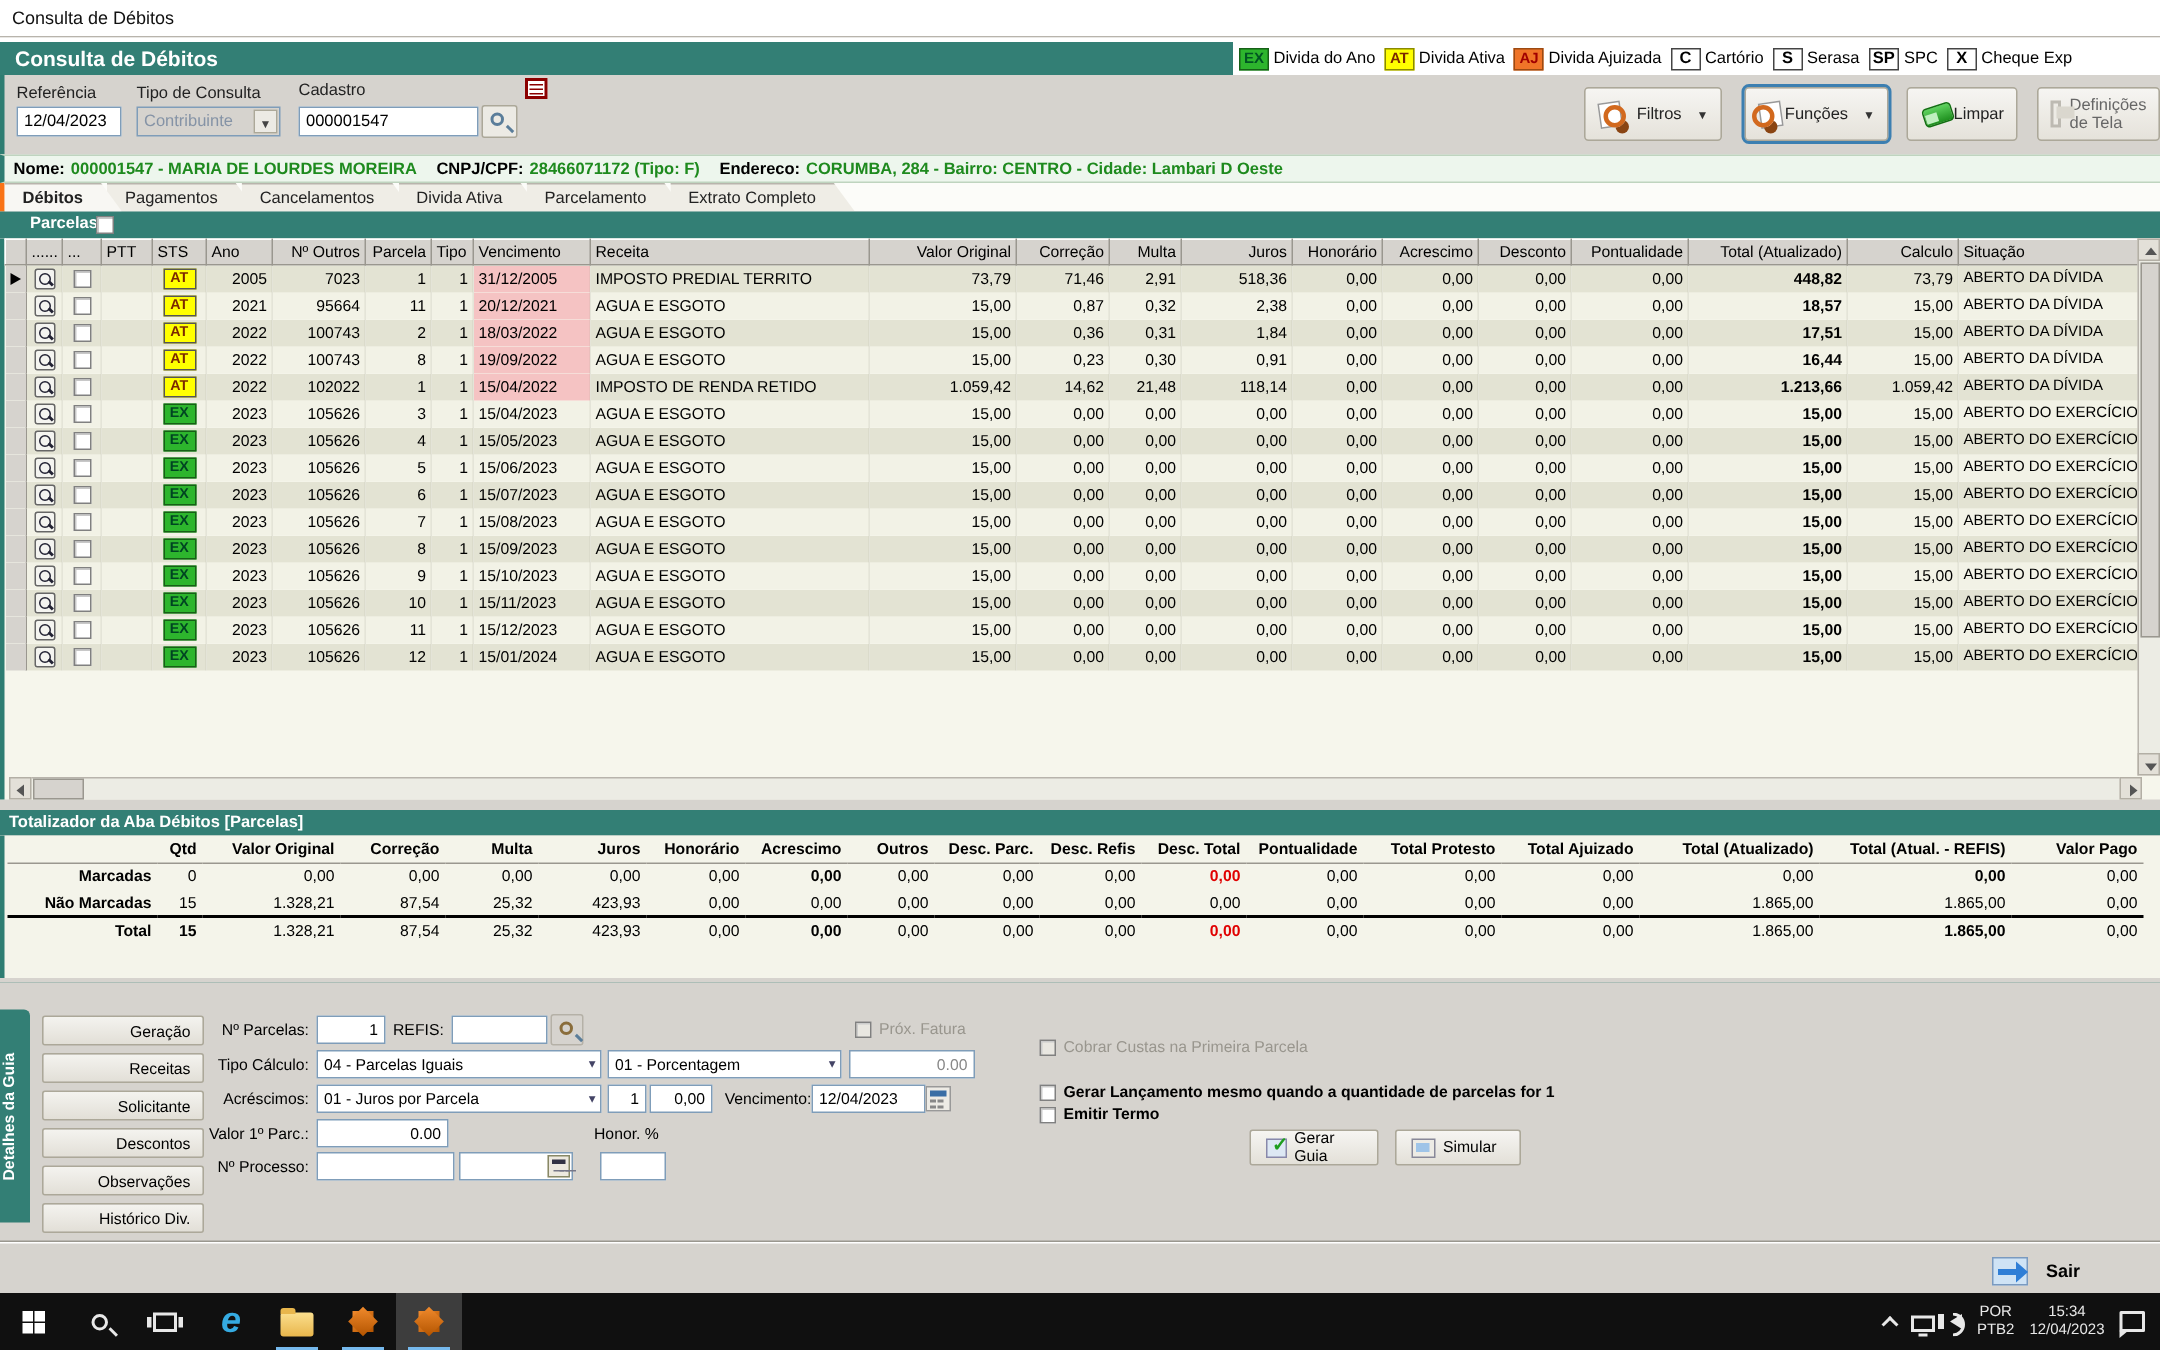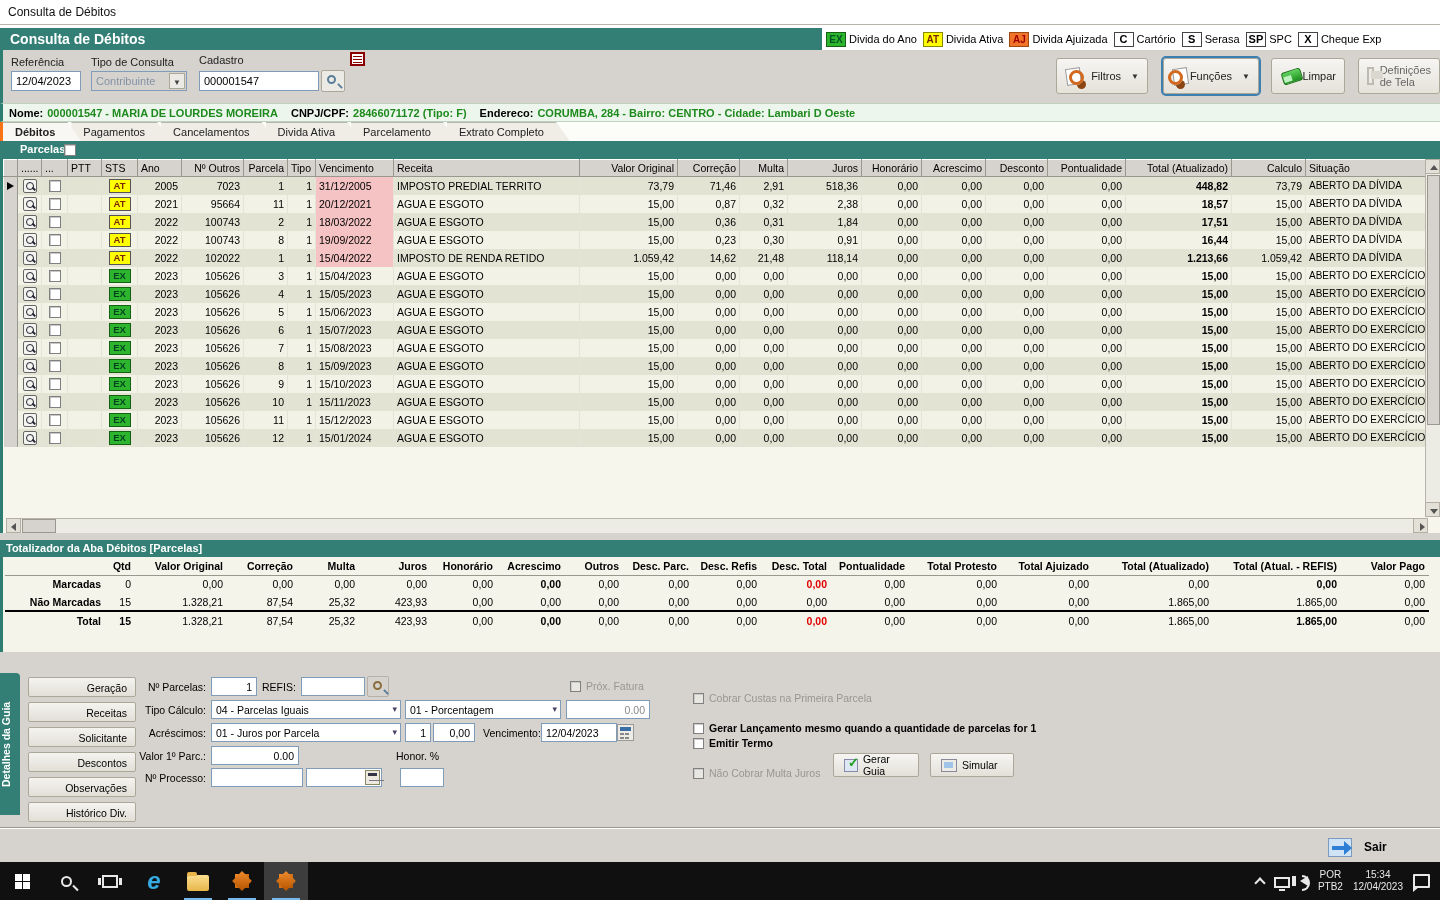--- a/index.html
+++ b/index.html
@@ -883,24 +883,20 @@
       <span class="cbx"></span>
       <span>Gerar Lançamento mesmo quando a quantidade de parcelas for 1</span>
     </div>
 
     <div class="cbxrow gcbx bold" style="top: 81px;">
       <span class="cbx"></span>
       <span>Emitir Termo</span>
     </div>
 
 
-    <div class="cbxrow gcbx disabled" style="top: 111px;">
-      <span class="cbx"></span>
-      <span>Não Cobrar Multa Juros</span>
-    </div>
 
   <div class="abtn" style="left:833px;top:98px;width:86px">
       <span class="ic-check"></span>
       <span>Gerar Guia</span>
     </div>
   <div class="abtn" style="left:930px;top:98px;width:84px">
       <span class="ic-sim"></span>
       <span>Simular</span>
     </div>
 </div>

